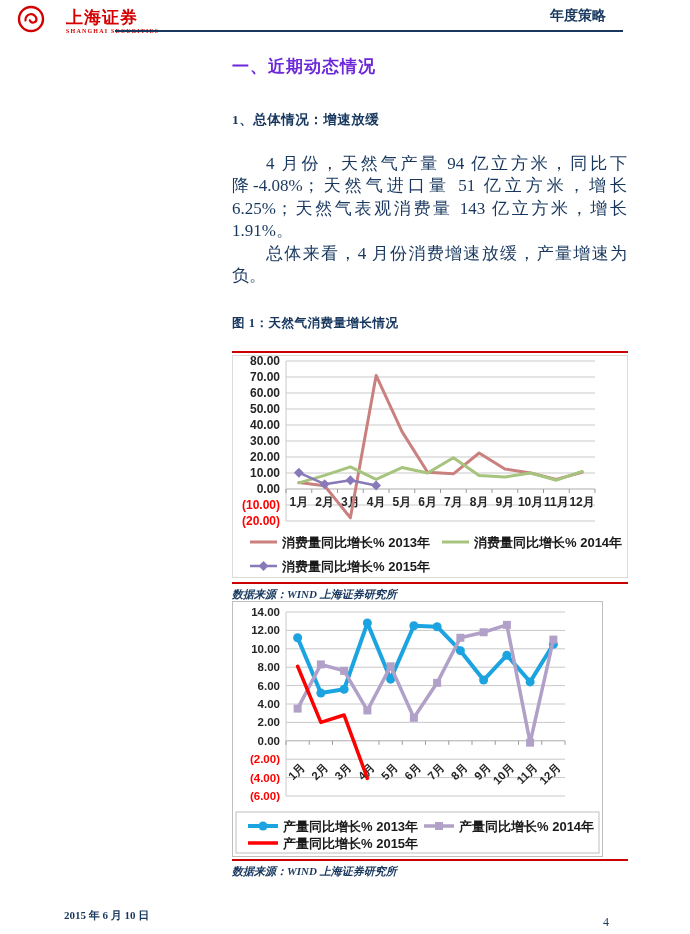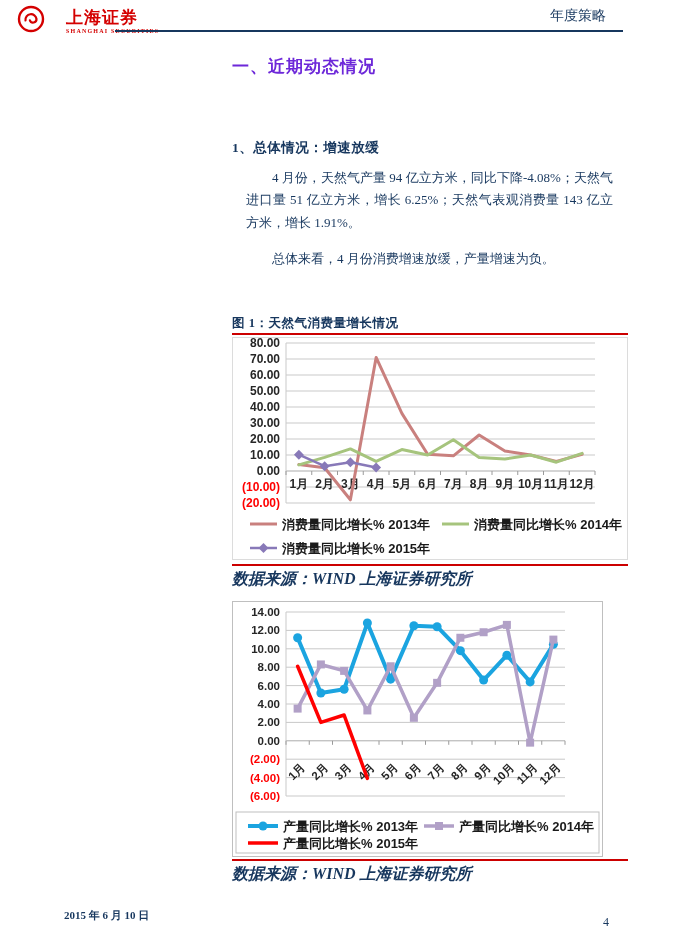--- a/index.html
+++ b/index.html
@@ -5,44 +5,44 @@
   html,body{margin:0;padding:0;background:#ffffff;}
   #page{position:relative;width:690px;height:934px;background:#ffffff;overflow:hidden;
         font-family:"Liberation Serif",serif;color:#17375E;}
 
   
   .logo{position:absolute;left:16px;top:4px;display:flex;align-items:center;gap:20px;}
   .logo .txt{display:flex;flex-direction:column;line-height:1;}
   .brand-cn{font-size:17px;font-weight:bold;color:#D40000;letter-spacing:1px;
             font-family:"Liberation Serif",serif;}
   .brand-en{font-size:6px;font-weight:bold;color:#D40000;letter-spacing:1.2px;margin-top:2px;}
-  .report-type{position:absolute;left:550px;top:7px;font-size:14px;font-weight:normal;color:#17375E;}
+  .report-type{position:absolute;left:550px;top:7px;font-size:14px;font-weight:bold;color:#17375E;}
   .header-rule{position:absolute;left:115px;top:30px;width:508px;height:2px;background:#17375E;}
 
   
   .section-title{position:absolute;left:232px;top:55px;font-size:17px;font-weight:bold;
                  color:#6d28d9;font-family:Liberation Serif, serif;letter-spacing:1px;}
   .subsection-title{position:absolute;left:232px;top:111px;font-size:13.5px;font-weight:bold;
-                    color:#17375E;letter-spacing:0.5px;margin-top:28px;}
+                    color:#17375E;letter-spacing:0.5px;}
   .paragraphs{position:absolute;left:232px;top:153px;width:395px;}
-  .paragraphs p{margin:14px;text-indent:2em;font-size:13px;line-height:22.4px;
+  .paragraphs p{margin:0;text-indent:2em;font-size:17px;line-height:22.4px;
                 text-align:justify;color:#17375E;font-weight:500;}
 
   
   .fig{position:absolute;left:232px;width:396px;}
   #fig1{top:315px;}
   #fig2{top:597px;}
-  .fig-caption{font-size:12.5px;font-weight:bold;color:#17375E;padding-bottom:1px;
+  .fig-caption{font-size:12.5px;font-weight:bold;color:#17375E;padding-bottom:19px;
                border-bottom:2px solid #CC0000;letter-spacing:0.5px;}
   svg.chart{display:block;margin-top:2px;background:#ffffff;
             font-family:"Liberation Sans",sans-serif;}
   #fig2 svg.chart{margin-top:4px;}
   .fig-rule{height:2px;background:#CC0000;margin-top:4px;}
   #fig2 .fig-rule{margin-top:2px;}
-  .fig-source{margin-top:3px;font-size:16px;font-weight:bold;font-style:italic;color:#17375E;}
+  .fig-source{margin-top:3px;font-size:11px;font-weight:bold;font-style:italic;color:#17375E;}
 
   
   .footer-date{position:absolute;left:64px;top:908px;font-size:11px;font-weight:bold;color:#17375E;}
   .page-num{position:absolute;left:603px;top:915px;font-size:12px;color:#17375E;}
 </style>
 </head>
 <body>
 
 <div id="page">
 

